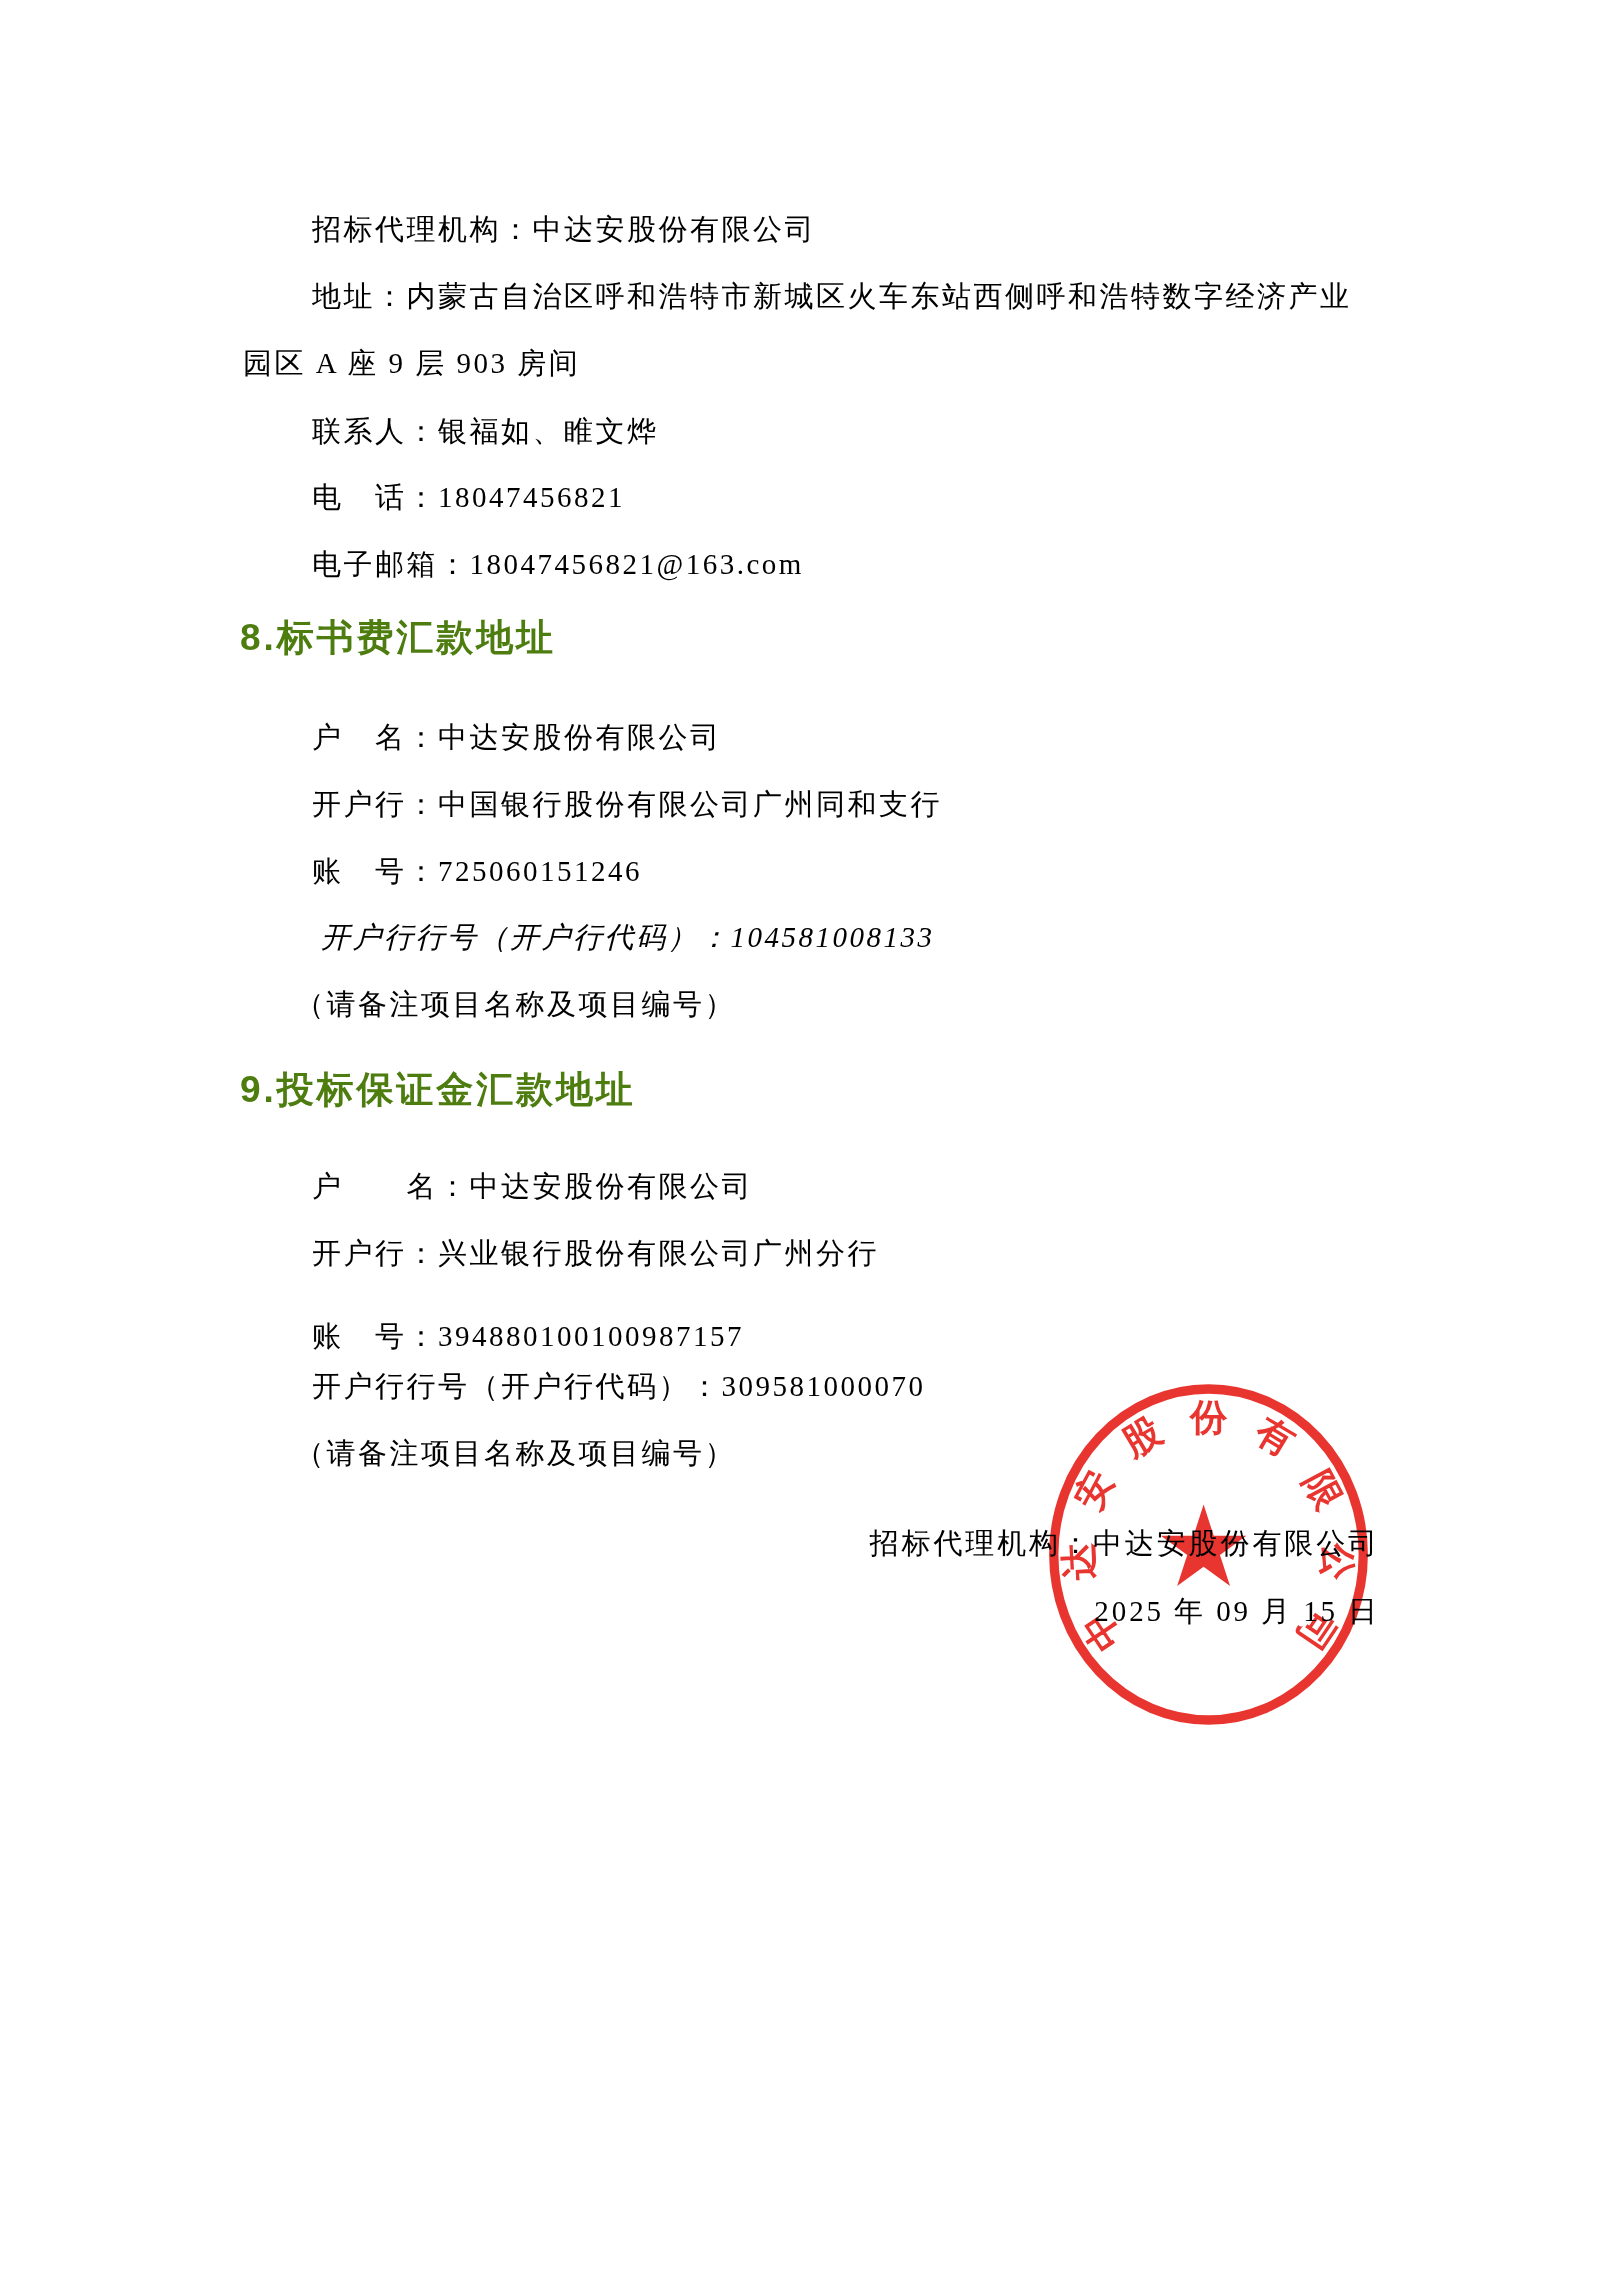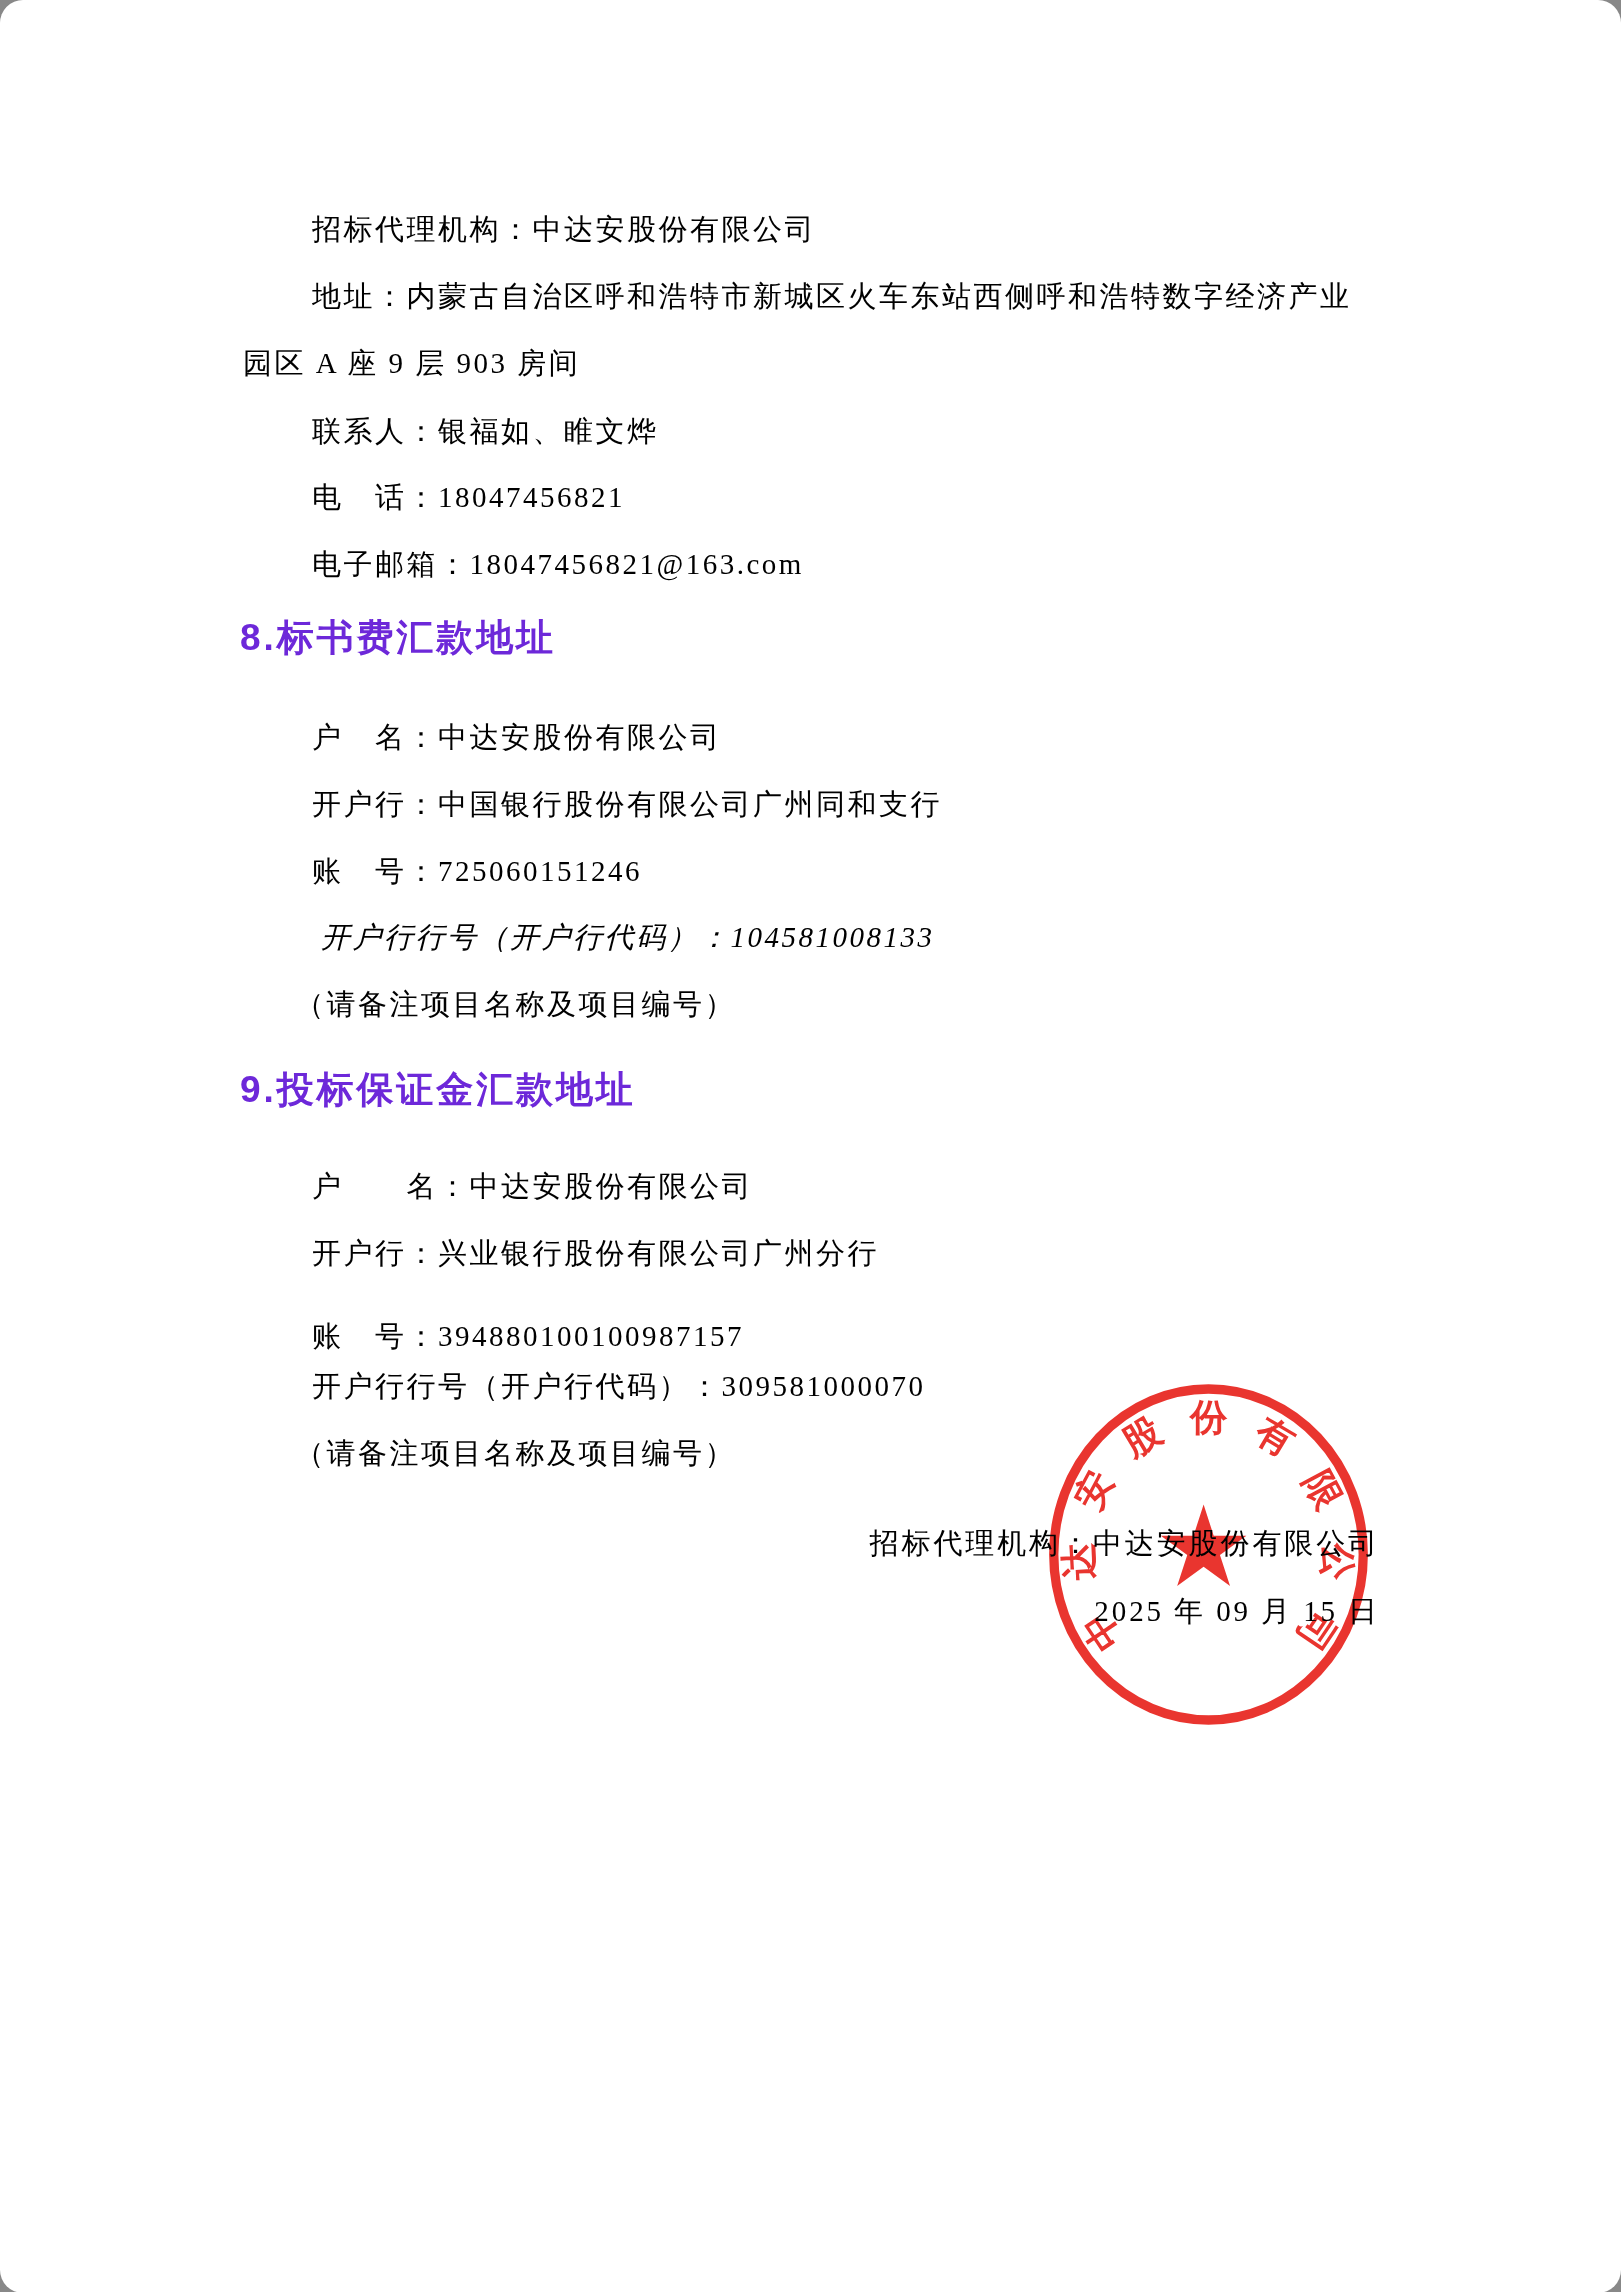--- a/index.html
+++ b/index.html
@@ -3,39 +3,38 @@
 <meta charset="utf-8">
 <style>
   html,body { margin:0; padding:0; background:#888; }
   #page {
     position:relative;
     width:1621px; height:2293px;
     background:#ffffff;
     overflow:hidden;
     font-family:"Liberation Serif","DejaVu Serif",serif;
     color:#000000;
-    border-radius:23px;
   }
   .line {
     position:absolute;
     white-space:pre;
     font-size:29px;
     line-height:35px;
     letter-spacing:2.5px;
     color:#000000;
   }
   .heading {
     position:absolute;
     white-space:pre;
     font-family:"Liberation Sans","DejaVu Sans",sans-serif;
     font-weight:700;
     font-size:37px;
     line-height:43px;
     letter-spacing:2.9px;
-    color:#6d28d9;
+    color:#4d7c0f;
   }
   .sig {
     position:absolute;
     right:241px;
     white-space:pre;
     font-size:29px;
     line-height:35px;
     letter-spacing:2.9px;
     text-align:right;
     color:#000000;

